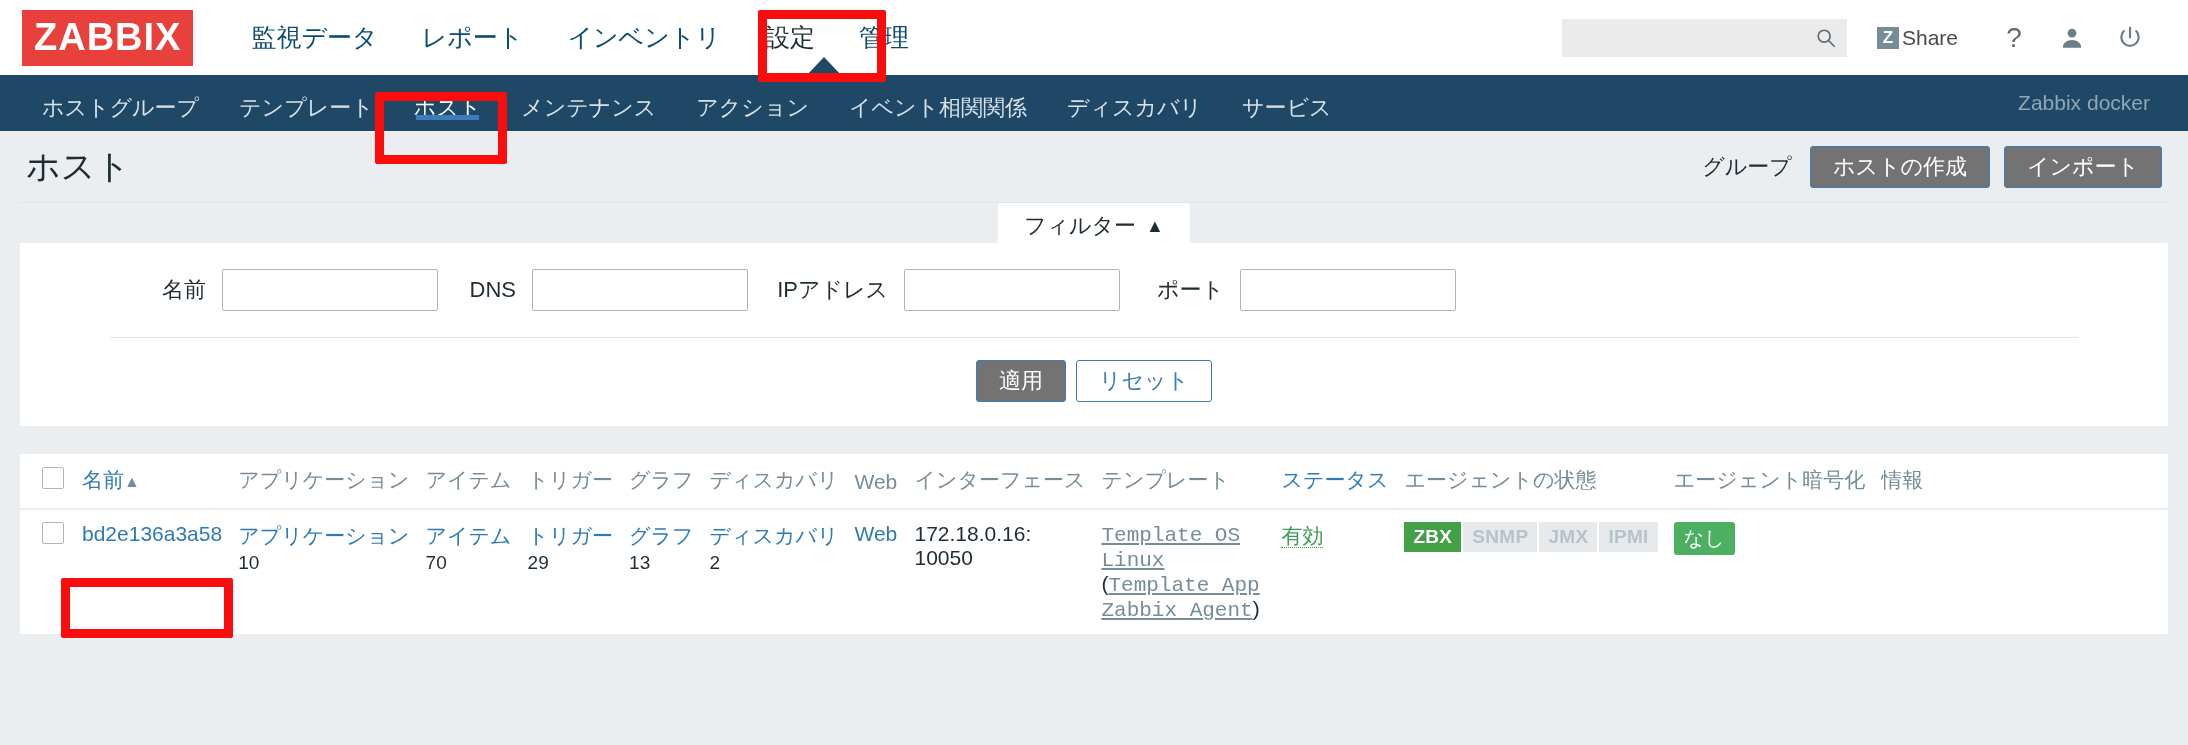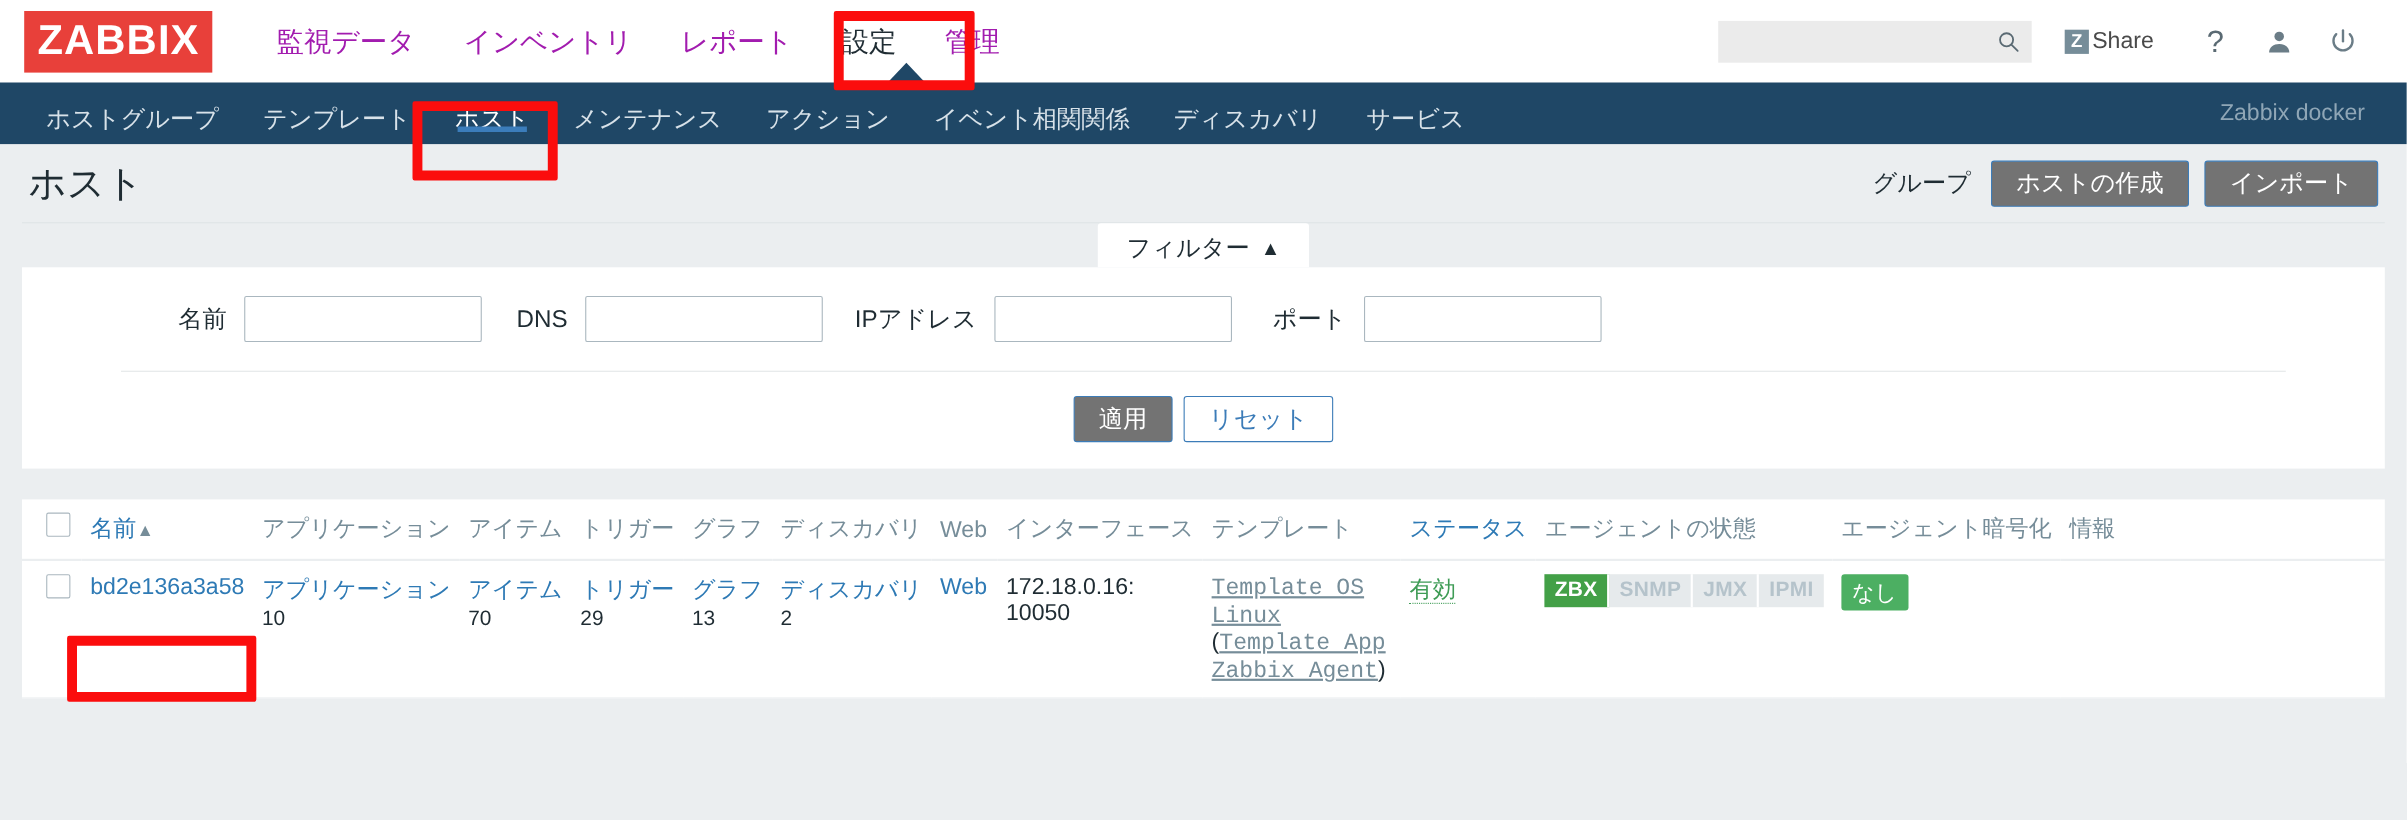--- a/index.html
+++ b/index.html
@@ -30,21 +30,21 @@
     letter-spacing: 1px;
     line-height: 1;
     padding: 8px 12px 10px 12px;
     margin-right: 36px;
     font-family: "Liberation Sans", "DejaVu Sans", sans-serif;
     user-select: none;
   }
   .mainmenu { display: flex; align-items: center; gap: 0; }
   .mainmenu .mi {
     font-size: 25px;
-    color: #a21caf;
+    color: #0c4a6e;
     padding: 6px 22px;
     white-space: nowrap;
     cursor: pointer;
     position: relative;
   }
   .mainmenu .mi.selected { color: #1f2c33; }
   
   .menu-pointer {
     position: absolute;
     left: 807px;
@@ -284,22 +284,22 @@
   }
 </style>
 </head>
 <body>
 
 <div class="topbar">
   <div class="logo">ZABBIX</div>
 
   <div class="mainmenu">
     <div class="mi">監視データ</div>
+    <div class="mi">レポート</div>
     <div class="mi">インベントリ</div>
-    <div class="mi">レポート</div>
     <div class="mi selected">設定</div>
     <div class="mi">管理</div>
   </div>
 
   <div class="topright">
     <div class="searchbox">
       <input type="text" placeholder="" style="">
       <span class="mag">
         <svg width="22" height="22" viewBox="0 0 24 24" fill="none" stroke="#5a6a73" stroke-width="1.8">
           <circle cx="10" cy="10" r="6.5"></circle>

